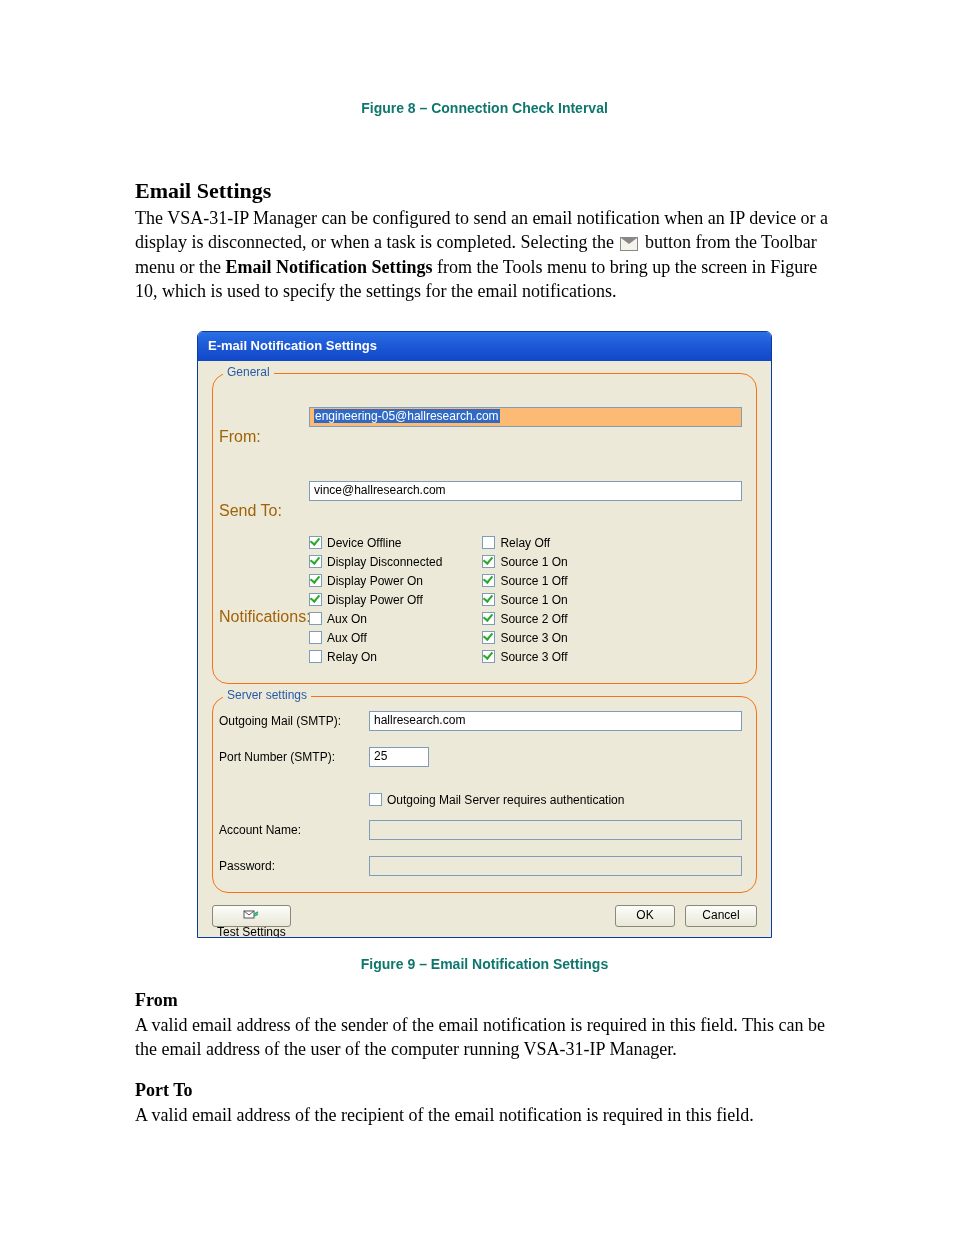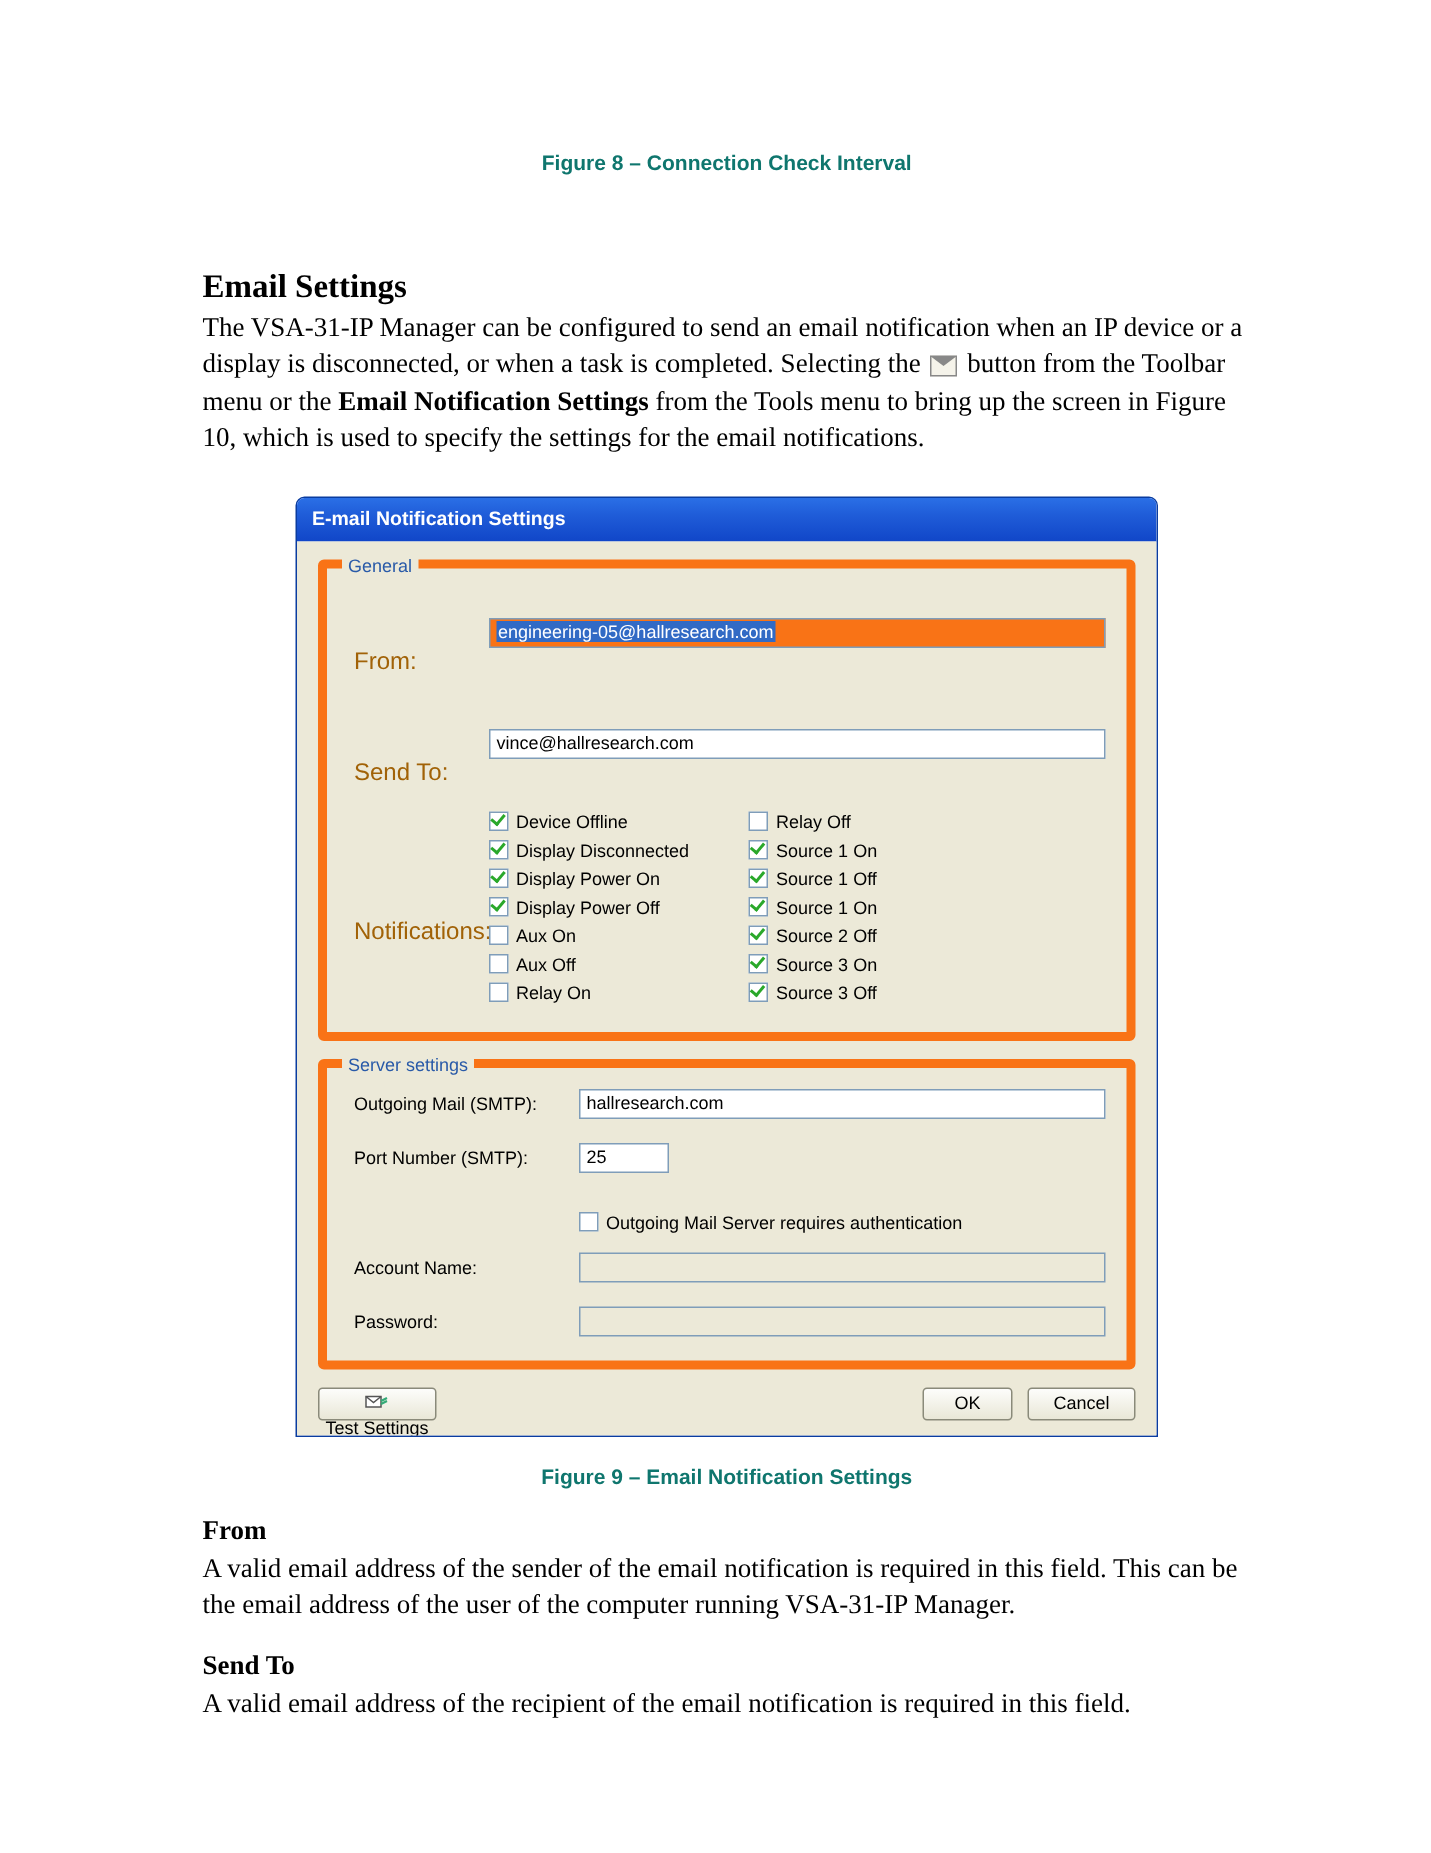--- a/index.html
+++ b/index.html
@@ -71,23 +71,23 @@
     font-weight: bold;
     font-size: 13px;
     padding: 6px 10px 8px 10px;
     font-family: Tahoma, Arial, sans-serif;
   }
   .dialog-body {
     background: #ece9d8;
     padding: 12px 14px 10px 14px;
   }
   .groupbox {
-    border: 6px solid #f97316;
-    border-radius: 4px;
-    padding: 14px 14px 16px 18px;
+    border: 1px solid #f97316;
+    border-radius: 16px;
+    padding: 14px 14px 16px 6px;
     margin-bottom: 12px;
     position: relative;
   }
   .groupbox-legend {
     position: absolute;
     top: -9px;
     left: 10px;
     background: #ece9d8;
     padding: 0 4px;
     color: #295aa8;
@@ -120,21 +120,21 @@
     font-family: Tahoma, Arial, sans-serif;
     font-size: 12px;
     padding: 1px 4px;
     box-sizing: border-box;
   }
   .text-input.disabled {
     background: #ece9d8;
     color: #888;
   }
   .text-input.selected {
-    background: #f97316;
+    background: #fdba74;
   }
   .sel-text {
     background: #316ac5;
     color:#fff;
     padding: 0 1px;
   }
   .checkbox-grid {
     display: flex;
     gap: 40px;
   }
@@ -359,16 +359,16 @@
 
       </div>
     </div>
   </div>
 
   <div class="figure-caption" style="margin-top:18px">Figure 9 – Email Notification Settings</div>
 
   <div class="subhead">From</div>
   <p class="body-text">A valid email address of the sender of the email notification is required in this field. This can be the email address of the user of the computer running VSA-31-IP Manager.</p>
 
-  <div class="subhead">Send To</div>
+  <div class="subhead">Port To</div>
   <p class="body-text">A valid email address of the recipient of the email notification is required in this field.</p>
 
 </div>
 
 </body></html>

